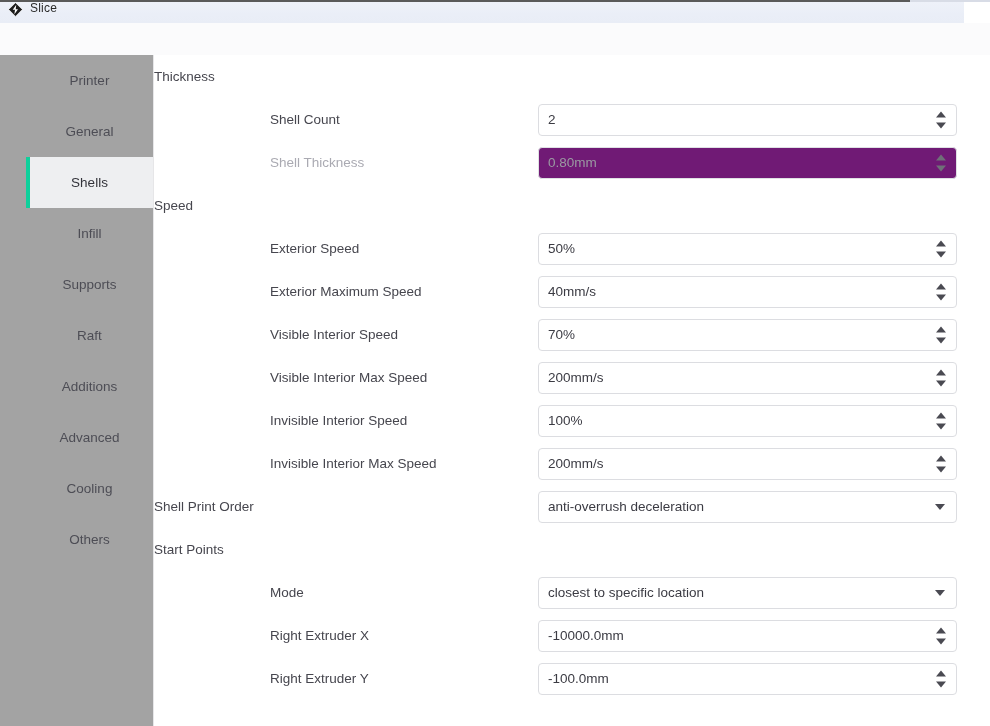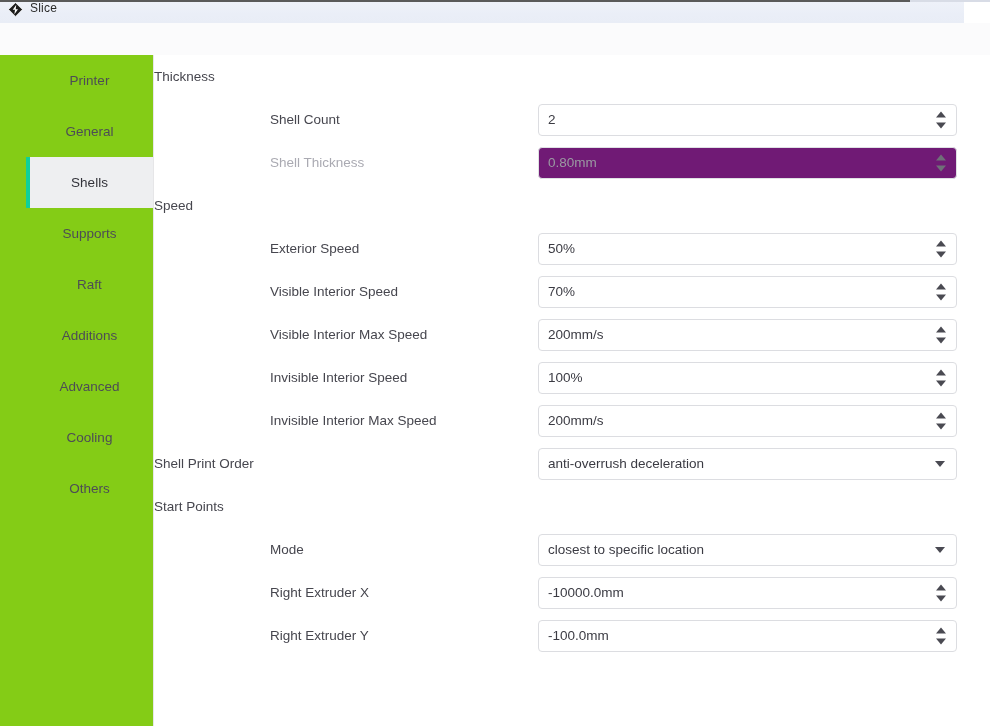--- a/index.html
+++ b/index.html
@@ -48,21 +48,21 @@
   #belowtitle {
     position: absolute; left: 0; top: 23px;
     width: 990px; height: 703px;
     background: #fbfbfc;
   }
 
   
   #sidebar {
     position: absolute; left: 0; top: 32px;
     width: 153px; height: 671px;
-    background: #84cc16;
+    background: #a3a3a3;
     padding-left: 26px;
   }
   #divider {
     position: absolute; left: 153px; top: 32px;
     width: 1px; height: 671px;
     background: #e6e6e8;
   }
   .nav-item {
     position: relative;
     height: 51px;
@@ -191,20 +191,23 @@
         <div class="nav-item">
           <span>Printer</span>
         </div>
         <div class="nav-item">
           <span>General</span>
         </div>
         <div class="nav-item active" style="background: rgb(238, 239, 241); align-items: center;">
           <span>Shells</span>
         </div>
         <div class="nav-item">
+          <span>Infill</span>
+        </div>
+        <div class="nav-item">
           <span>Supports</span>
         </div>
         <div class="nav-item">
           <span>Raft</span>
         </div>
         <div class="nav-item">
           <span>Additions</span>
         </div>
         <div class="nav-item">
           <span>Advanced</span>
@@ -250,20 +253,30 @@
             <div class="row-label">Exterior Speed</div>
             <div class="field">
               <span class="val">50%</span>
               <div class="spin">
                 <i class="up"></i>
                 <i class="down"></i>
               </div>
             </div>
           </div>
           <div class="row child">
+            <div class="row-label">Exterior Maximum Speed</div>
+            <div class="field">
+              <span class="val">40mm/s</span>
+              <div class="spin">
+                <i class="up"></i>
+                <i class="down"></i>
+              </div>
+            </div>
+          </div>
+          <div class="row child">
             <div class="row-label">Visible Interior Speed</div>
             <div class="field">
               <span class="val">70%</span>
               <div class="spin">
                 <i class="up"></i>
                 <i class="down"></i>
               </div>
             </div>
           </div>
           <div class="row child">

